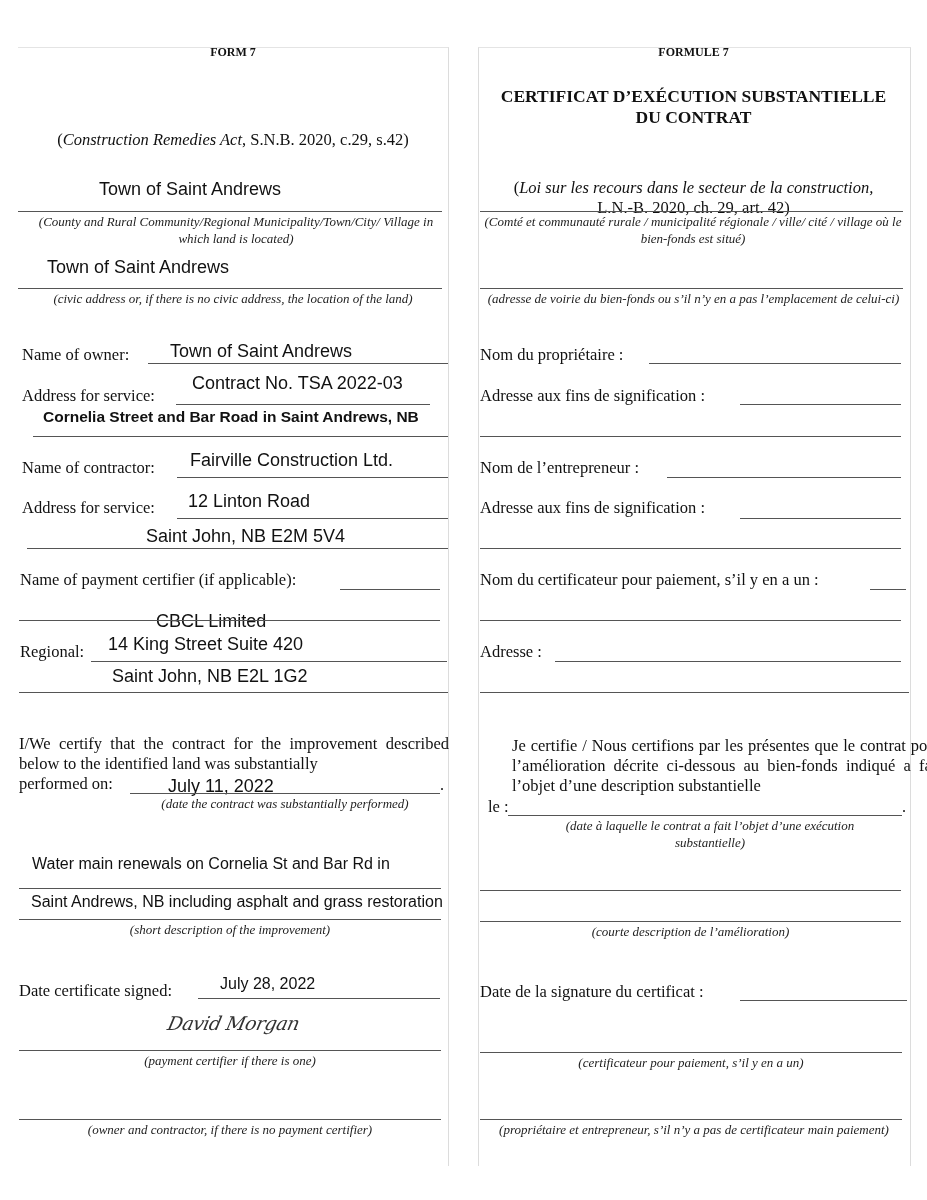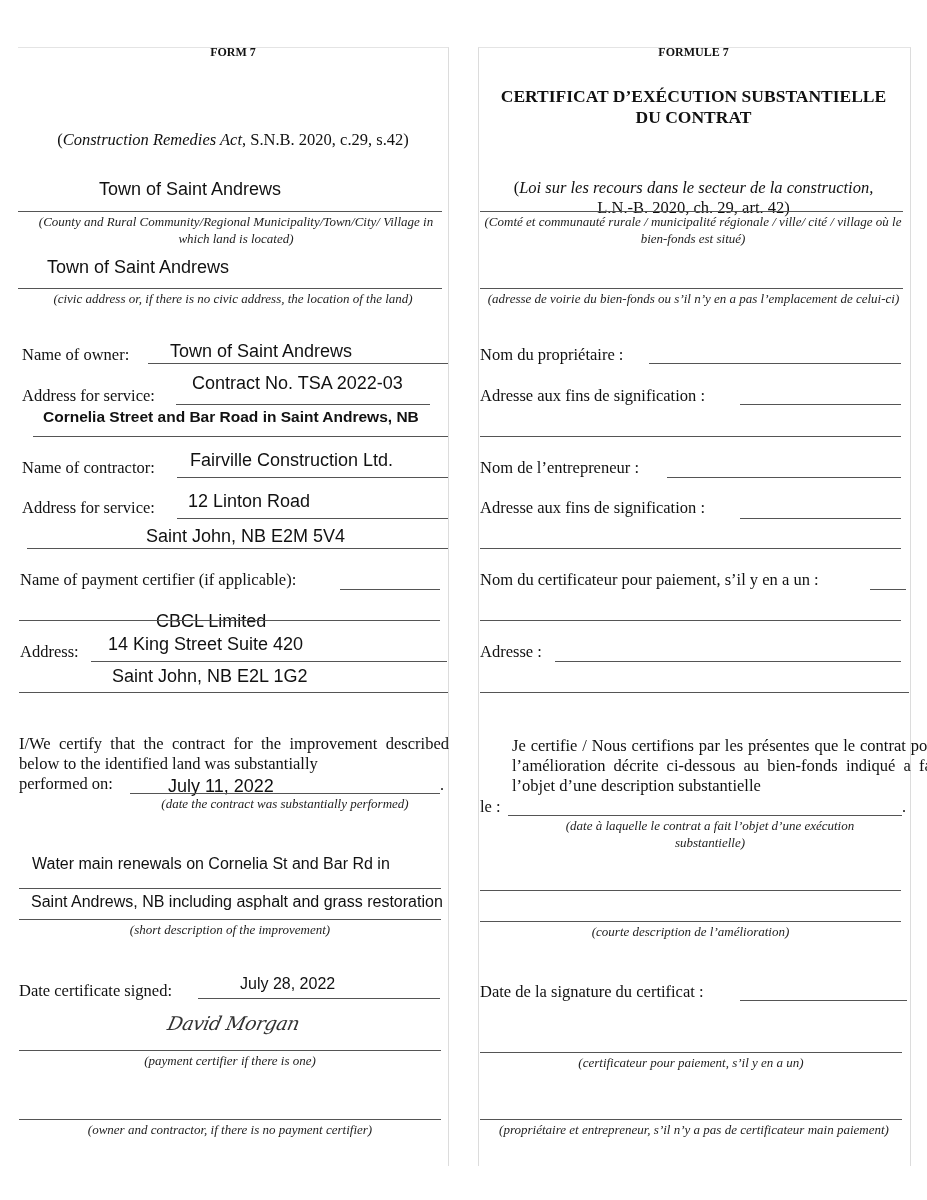--- a/index.html
+++ b/index.html
@@ -58,41 +58,41 @@
 <div class="abs fill" style="left:188px;top:491px;">12 Linton Road</div>
 <div class="line" style="left:177px;width:271px;top:518px;"></div>
 <div class="abs fill" style="left:146px;top:526px;">Saint John, NB  E2M 5V4</div>
 <div class="line" style="left:27px;width:421px;top:548px;"></div>
 
 <div class="abs label" style="left:20px;top:570px;">Name of payment certifier (if applicable):</div>
 <div class="line" style="left:340px;width:100px;top:589px;"></div>
 <div class="abs fill" style="left:156px;top:595px;margin-top:16px;">CBCL Limited</div>
 <div class="line" style="left:19px;width:421px;top:620px;"></div>
 
-<div class="abs label" style="left:20px;top:642px;">Address:</div>
+<div class="abs label" style="left:20px;top:642px;">Regional:</div>
 <div class="abs fill" style="left:108px;top:634px;">14 King Street Suite 420</div>
 <div class="line" style="left:91px;width:356px;top:661px;"></div>
 <div class="abs fill" style="left:112px;top:666px;">Saint John, NB E2L 1G2</div>
 <div class="line" style="left:19px;width:429px;top:692px;"></div>
 
 <div class="abs para" style="left:19px;width:430px;top:734px;">I/We certify that the contract for the improvement described below to the identified land was substantially</div>
 <div class="abs label" style="left:19px;top:774px;">performed on:</div>
 <div class="abs fill" style="left:168px;top:776px;">July 11, 2022</div>
 <div class="line" style="left:130px;width:310px;top:793px;"></div>
 <div class="abs" style="left:440px;top:776px;font-size:16px;">.</div>
 <div class="abs hint" style="left:130px;width:310px;top:795px;">(date the contract was substantially performed)</div>
 
 <div class="abs fill-s" style="left:32px;top:855px;">Water main renewals on Cornelia St and Bar Rd in</div>
 <div class="line" style="left:19px;width:422px;top:888px;"></div>
 <div class="abs fill-s" style="left:31px;top:893px;">Saint Andrews, NB including asphalt and grass restoration</div>
 <div class="line" style="left:19px;width:422px;top:919px;"></div>
 <div class="abs hint" style="left:19px;width:422px;top:921px;">(short description of the improvement)</div>
 
 <div class="abs label" style="left:19px;top:981px;">Date certificate signed:</div>
-<div class="abs fill-s" style="left:220px;top:975px;margin-left:20px;">July 28, 2022</div>
+<div class="abs fill-s" style="left:220px;top:975px;">July 28, 2022</div>
 <div class="line" style="left:198px;width:242px;top:998px;"></div>
 
 <div class="abs sig" style="left:168px;top:1012px;">David Morgan</div>
 <div class="line" style="left:19px;width:422px;top:1050px;"></div>
 <div class="abs hint" style="left:19px;width:422px;top:1052px;">(payment certifier if there is one)</div>
 
 <div class="line" style="left:19px;width:422px;top:1119px;"></div>
 <div class="abs hint" style="left:19px;width:422px;top:1121px;">(owner and contractor, if there is no payment certifier)</div>
 
 <div id="col-fr" class="col"></div>
@@ -129,21 +129,21 @@
 
 <div class="abs label" style="left:480px;top:570px;">Nom du certificateur pour paiement, s’il y en a un :</div>
 <div class="line" style="left:870px;width:36px;top:589px;"></div>
 <div class="line" style="left:480px;width:421px;top:620px;"></div>
 
 <div class="abs label" style="left:480px;top:642px;">Adresse :</div>
 <div class="line" style="left:555px;width:346px;top:661px;"></div>
 <div class="line" style="left:480px;width:429px;top:692px;"></div>
 
 <div class="abs para" style="left:480px;width:429px;top:736px;padding-left:32px;"><span>Je certifie / Nous certifions par les présentes que le contrat pour l’amélioration décrite ci-dessous au bien-fonds indiqué a fait l’objet d’une description substantielle</span></div>
-<div class="abs label" style="left:480px;top:797px;">le :</div>
+<div class="abs label" style="left:480px;top:797px;padding-left:8px;">le :</div>
 <div class="line" style="left:508px;width:394px;top:815px;"></div>
 <div class="abs" style="left:902px;top:798px;font-size:16px;">.</div>
 <div class="abs hint" style="left:560px;width:300px;top:817px;">(date à laquelle le contrat a fait l’objet d’une exécution substantielle)</div>
 
 <div class="line" style="left:480px;width:421px;top:890px;"></div>
 <div class="line" style="left:480px;width:421px;top:921px;"></div>
 <div class="abs hint" style="left:480px;width:421px;top:923px;">(courte description de l’amélioration)</div>
 
 <div class="abs label" style="left:480px;top:982px;">Date de la signature du certificat :</div>
 <div class="line" style="left:740px;width:167px;top:1000px;"></div>

